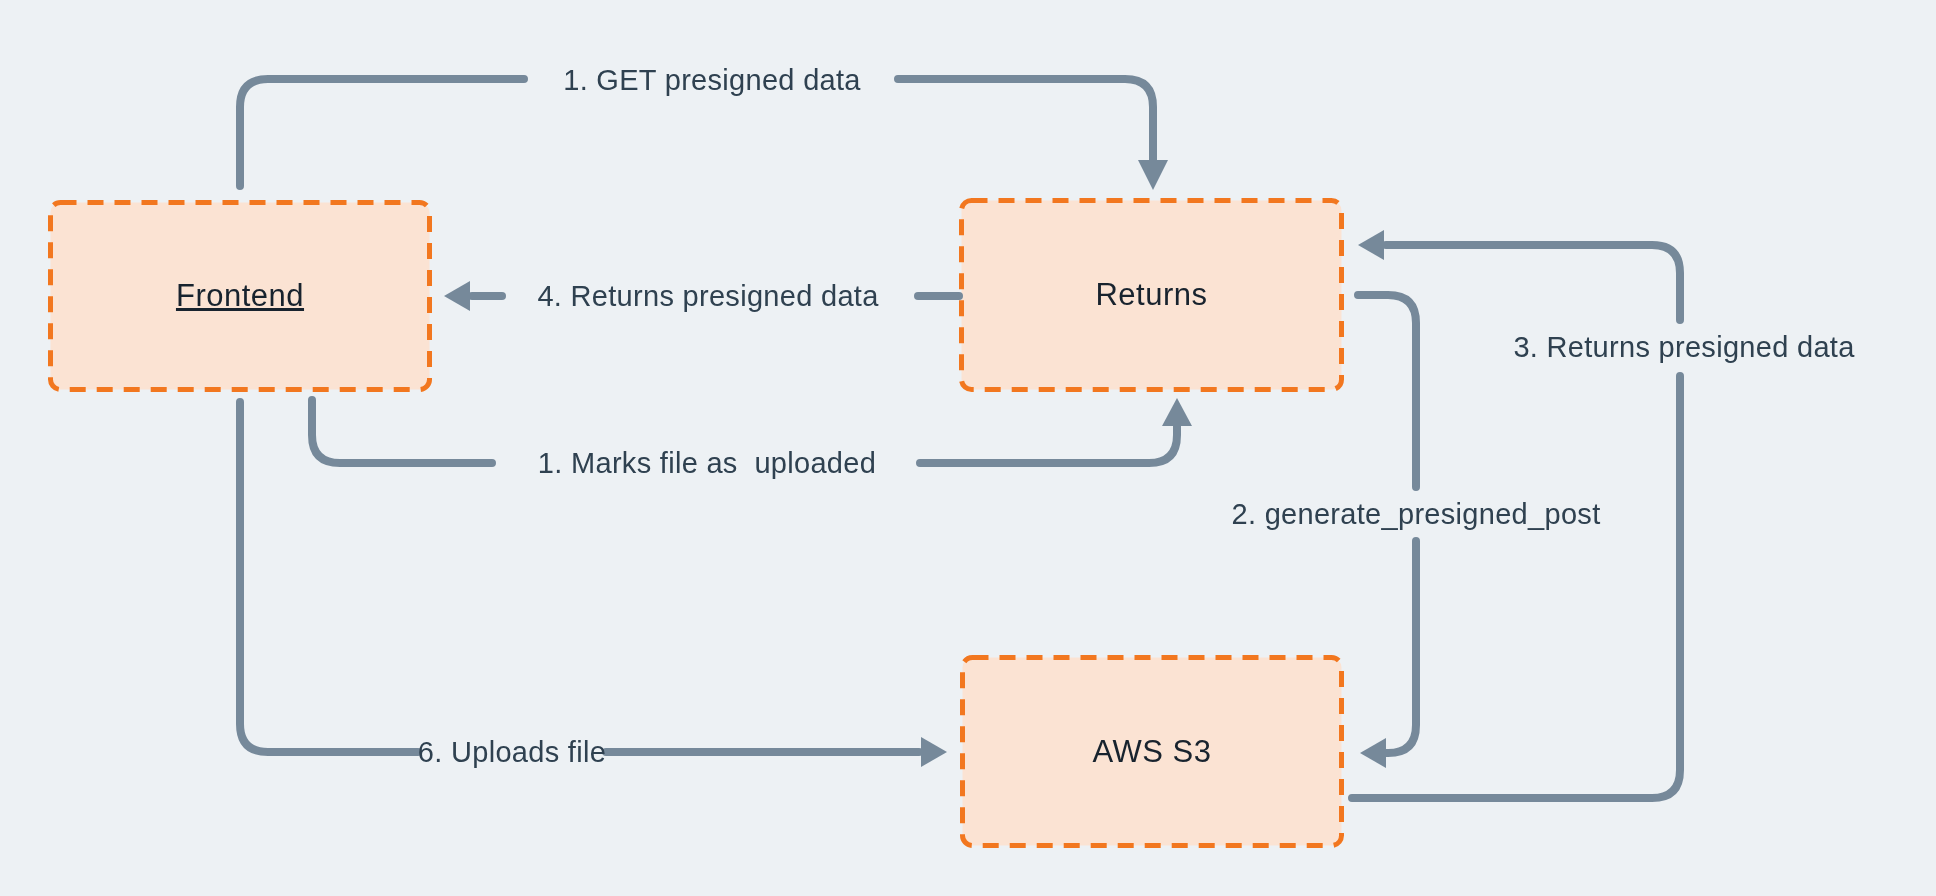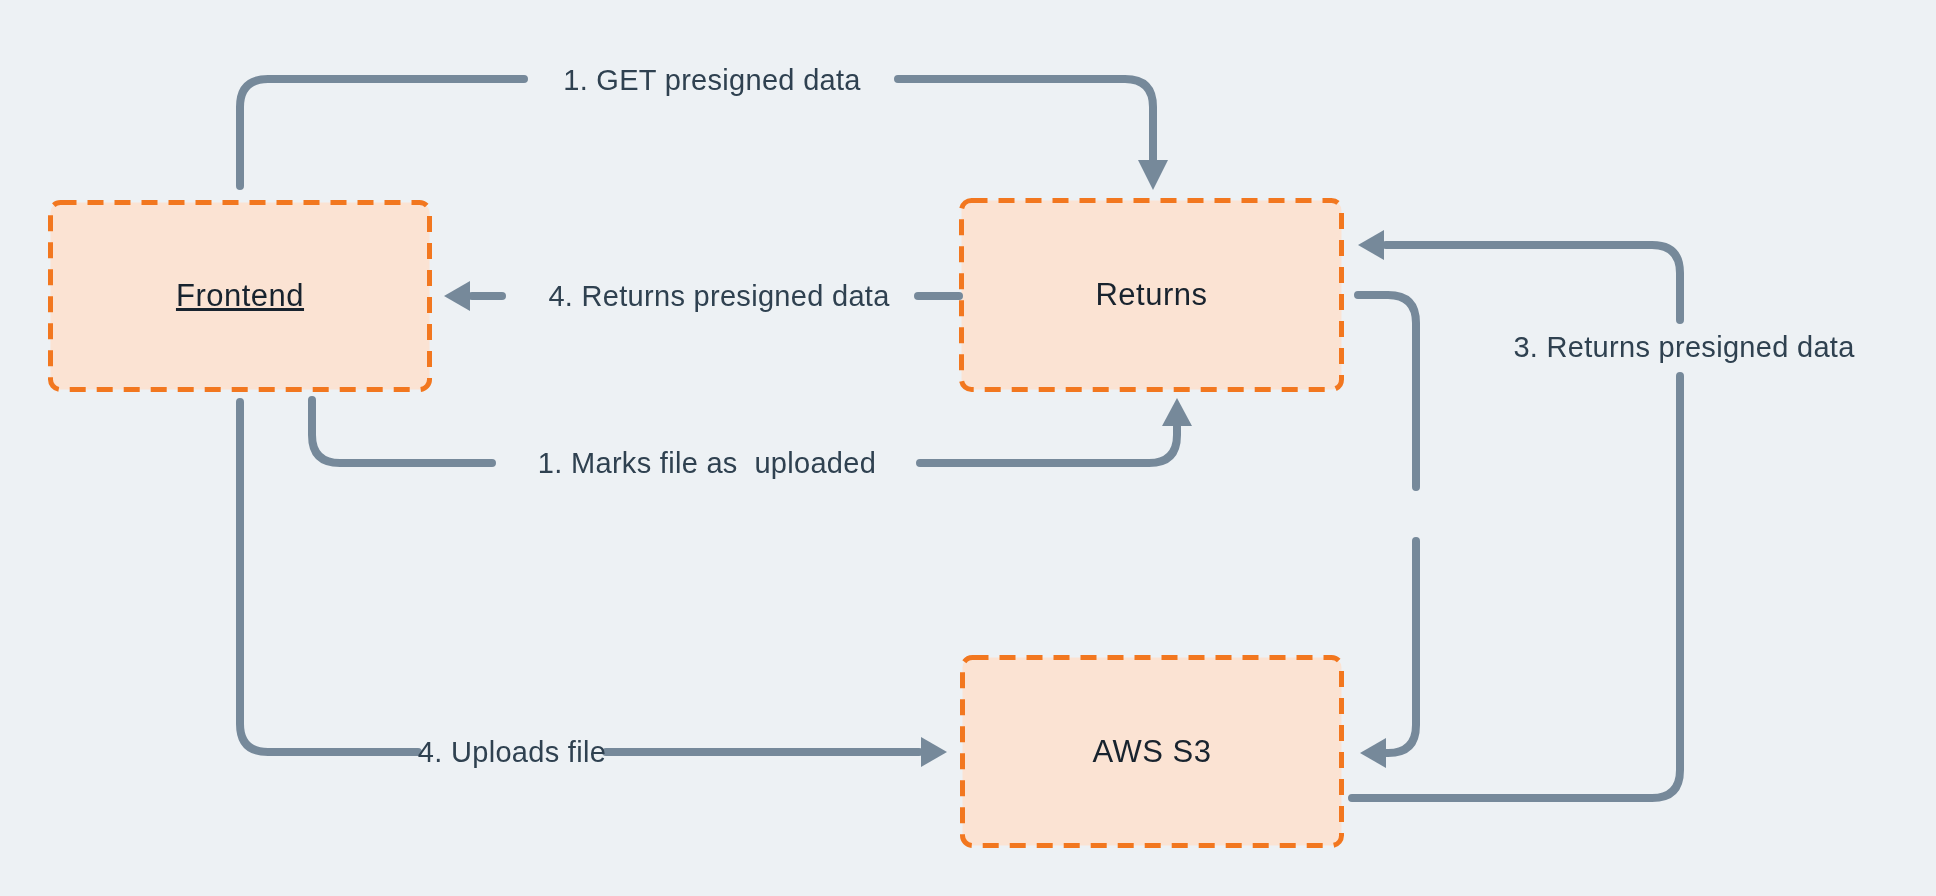--- a/index.html
+++ b/index.html
@@ -90,18 +90,19 @@
         <polygon points="1358,245 1384,230 1384,260" fill="#76899a" stroke="none"></polygon>
       </g>
     </g>
   </svg>
 
   <div class="node-label" style="left:48px; top:200px; width:384px; height:192px;text-decoration:underline;">Frontend</div>
   <div class="node-label" style="left:959px; top:198px; width:385px; height:194px;">Returns</div>
   <div class="node-label" style="left:960px; top:655px; width:384px; height:193px;">AWS S3</div>
 
   <div class="edge-label" style="left:712px; top:80px;text-align:right;">1. GET presigned data</div>
+  <div class="edge-label" style="left:1416px; top:514px;">2. generate_presigned_post</div>
   <div class="edge-label" style="left:1684px; top:347px;">3. Returns presigned data</div>
-  <div class="edge-label" style="left:708px; top:296px;margin-left:11px;">4. Returns presigned data</div>
-  <div class="edge-label" style="left:512px; top:752px;">4. Uploads file</div>
+  <div class="edge-label" style="left:708px; top:296px;">4. Returns presigned data</div>
+  <div class="edge-label" style="left:512px; top:752px;">6. Uploads file</div>
   <div class="edge-label" style="left:707px; top:463px;">1. Marks file as  uploaded</div>
 
 </div>
 
 </body></html>

